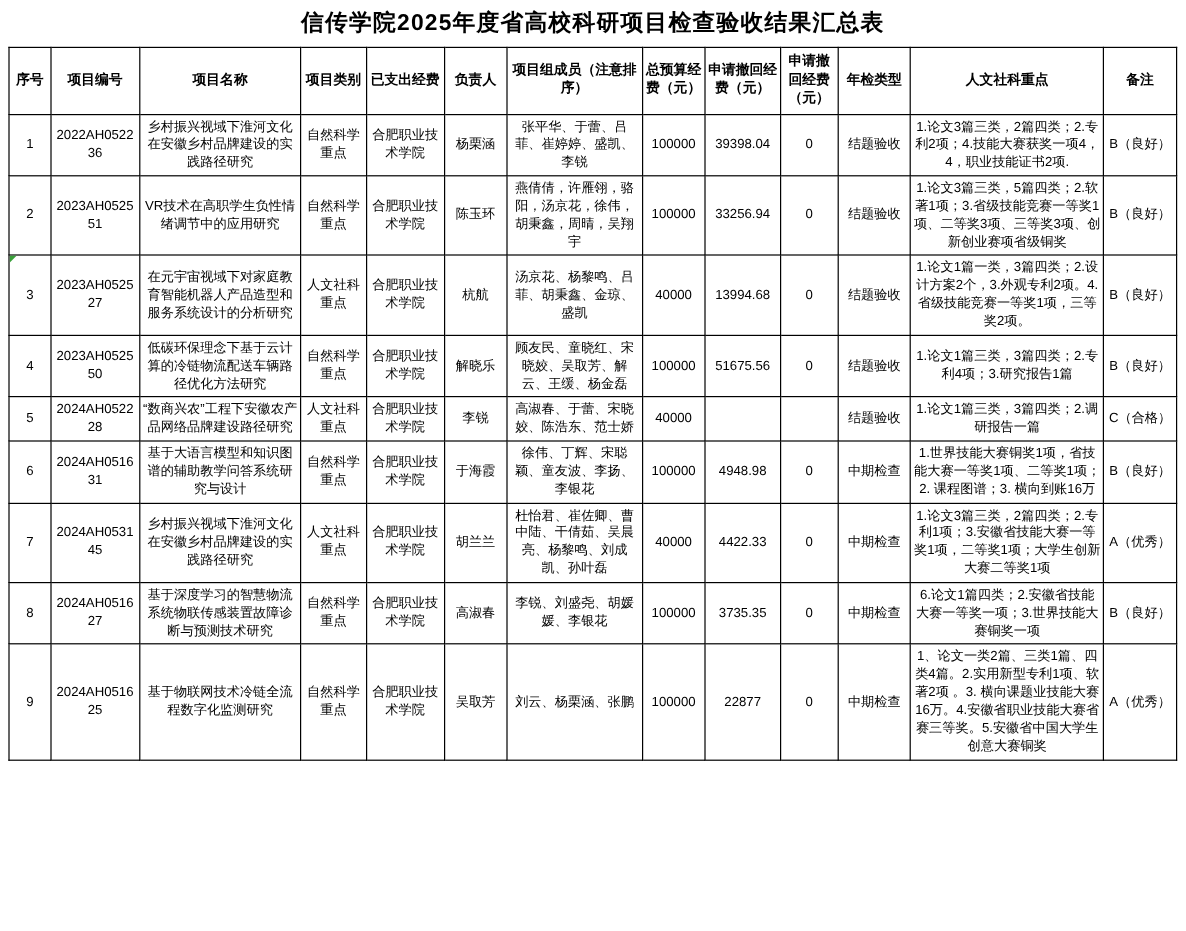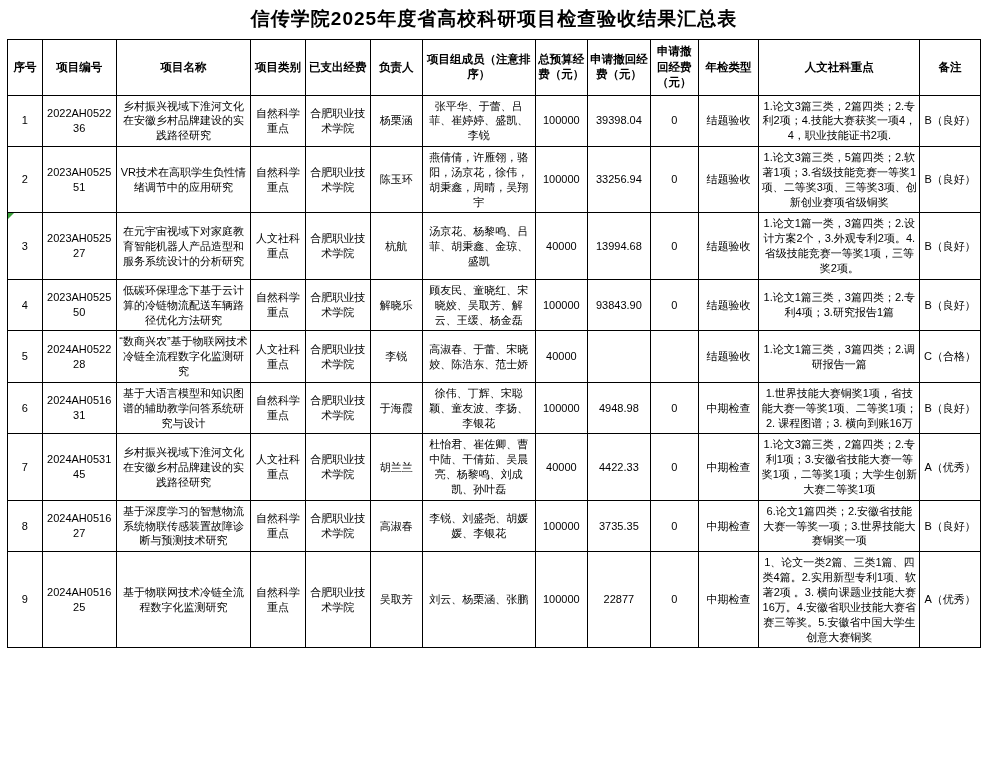--- a/index.html
+++ b/index.html
@@ -168,30 +168,30 @@
       </tr>
       <tr>
         <td>4</td>
         <td class="num">2023AH052550</td>
         <td class="left">低碳环保理念下基于云计算的冷链物流配送车辆路径优化方法研究</td>
         <td>自然科学重点</td>
         <td>合肥职业技术学院</td>
         <td>解晓乐</td>
         <td class="left">顾友民、童晓红、宋晓姣、吴取芳、解云、王缓、杨金磊</td>
         <td>100000</td>
-        <td>93843.90</td>
+        <td>51675.56</td>
         <td>0</td>
         <td>结题验收</td>
         <td class="left">1.论文1篇三类，3篇四类；2.专利4项；3.研究报告1篇</td>
         <td>B（良好）</td>
       </tr>
       <tr>
         <td>5</td>
         <td class="num">2024AH052228</td>
-        <td class="left">“数商兴农”基于物联网技术冷链全流程数字化监测研究</td>
+        <td class="left">“数商兴农”工程下安徽农产品网络品牌建设路径研究</td>
         <td>人文社科重点</td>
         <td>合肥职业技术学院</td>
         <td>李锐</td>
         <td class="left">高淑春、于蕾、宋晓姣、陈浩东、范士娇</td>
         <td>40000</td>
         <td></td>
         <td></td>
         <td>结题验收</td>
         <td class="left">1.论文1篇三类，3篇四类；2.调研报告一篇</td>
         <td>C（合格）</td>

